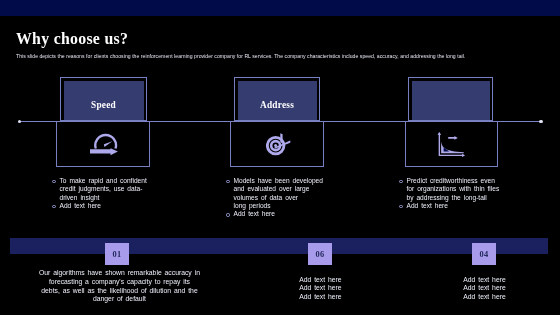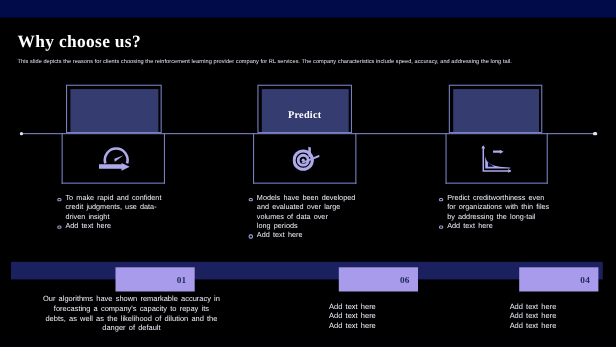--- a/index.html
+++ b/index.html
@@ -29,49 +29,50 @@
   
   .bullets{position:absolute;top:161px;font-size:6.6px;line-height:8.35px;color:#eef0fb;word-spacing:1.1px;}
   .bullets li{position:relative;list-style:none;margin:0;padding:0 0 0 7px;white-space:pre-line;}
   .bullets ul{margin:0;padding:0;}
   .bullets li:before{content:"";position:absolute;left:-0.3px;top:2.8px;width:3.4px;height:3.4px;border:0.9px solid #9AA2D8;border-radius:50%;box-sizing:border-box;}
 
   
   .band{position:absolute;left:10px;top:222px;width:538px;height:16px;background:#1B215E;}
   .numbox{position:absolute;top:227px;width:24px;height:22px;background:#A89BEB;
           display:flex;align-items:center;justify-content:center;
-          font-family:"Liberation Serif",serif;font-weight:bold;font-size:8.4px;color:#242A5D;letter-spacing:0.2px;padding-left:48px;}
+          font-family:"Liberation Serif",serif;font-weight:bold;font-size:8.4px;color:#242A5D;letter-spacing:0.2px;}
   .blurb{position:absolute;font-size:6.8px;line-height:8.75px;color:#eef0fb;word-spacing:1px;white-space:pre-line;}
 
   .footer{position:absolute;left:0;right:0;top:302px;text-align:center;font-size:5.45px;color:#c2c7e2;}
 </style>
 </head>
 <body>
 
 <div class="slide">
   <div class="title">Why choose  us?</div>
   <div class="subtitle">This slide depicts the reasons for clients choosing the reinforcement learning provider company for RL  services. The company characteristics include speed, accuracy, and addressing the long tail.</div>
   <div class="tl-line"></div>
   <div class="tl-dot" style="left:17.6px"></div>
   <div class="tl-dot" style="left:539.3px"></div>
 
   <div class="card-top" style="left:60px;width:87px">
     <div class="card-top-fill"></div>
+    <div class="card-title">Speed</div>
   </div>
   <div class="card-bot" style="left:56px;width:94px">
     <svg class="icon" style="left:33px;top:12px" width="28" height="24" viewBox="0 0 28 24">
       <path d="M5.8 15.5 A10.35 10.35 0 1 1 25.5 15.5" fill="none" stroke="#AEA9EA" stroke-width="2.35"></path>
       <path d="M22.4 8.2 L14.4 14.0 L13.9 11.3 Z" fill="#AEA9EA"></path>
       <path d="M0 16.3 H20.5 V15.2 L27.9 18.6 L20.5 22.3 V20.5 H0 Z" fill="#AEA9EA"></path>
     </svg>
   </div>
 
   <div class="card-top" style="left:234px;width:86px">
     <div class="card-top-fill"></div>
-    <div class="card-title">Predict</div>
+    <div class="card-title">Address</div>
   </div>
   <div class="card-bot" style="left:230px;width:94px">
     <svg class="icon" style="left:35px;top:12px" width="25" height="24" viewBox="0 0 25 24">
       <circle cx="9.65" cy="12.6" r="8.3" fill="none" stroke="#AEA9EA" stroke-width="2.8"></circle>
       <circle cx="9.65" cy="12.6" r="4.5" fill="none" stroke="#AEA9EA" stroke-width="2.6"></circle>
       <circle cx="9.65" cy="12.6" r="1.5" fill="#AEA9EA"></circle>
       <path d="M8.2 14.6 L24.3 7.6 L24.3 9.8 L9.3 15.6 Z" fill="#AEA9EA"></path>
       <path d="M14.3 0.3 L16.6 1.2 L16.6 10.2 L14.3 9.3 Z" fill="#AEA9EA"></path>
     </svg>
   </div>

